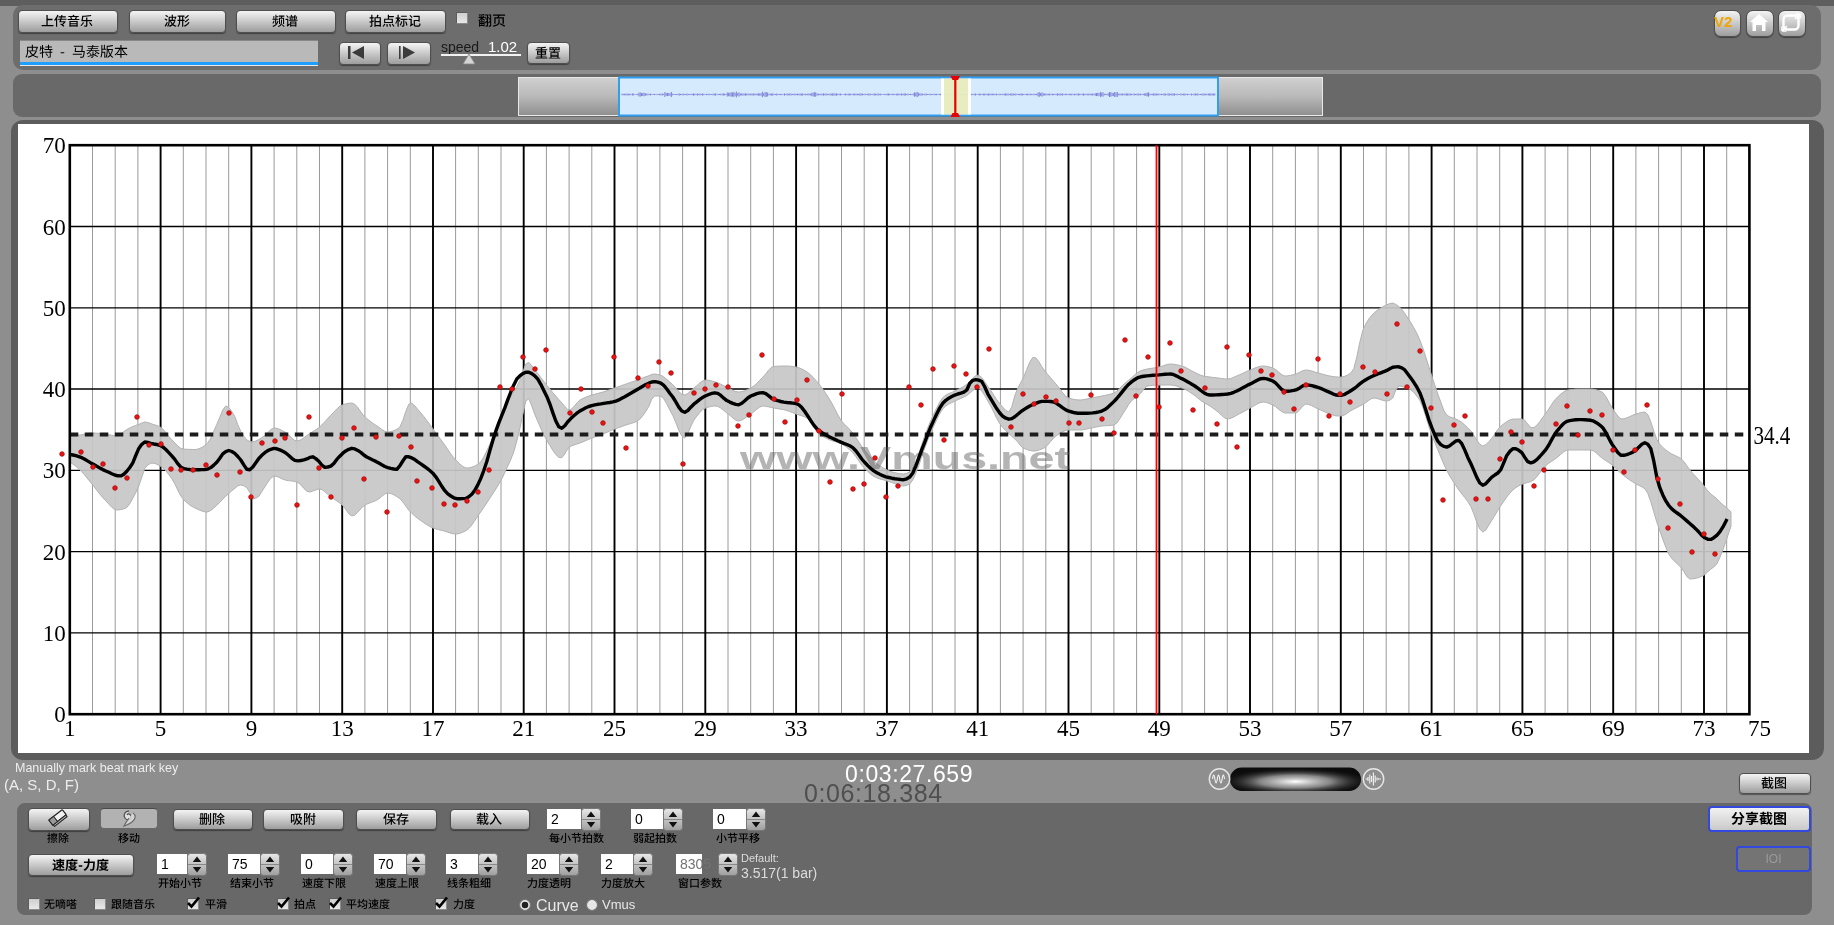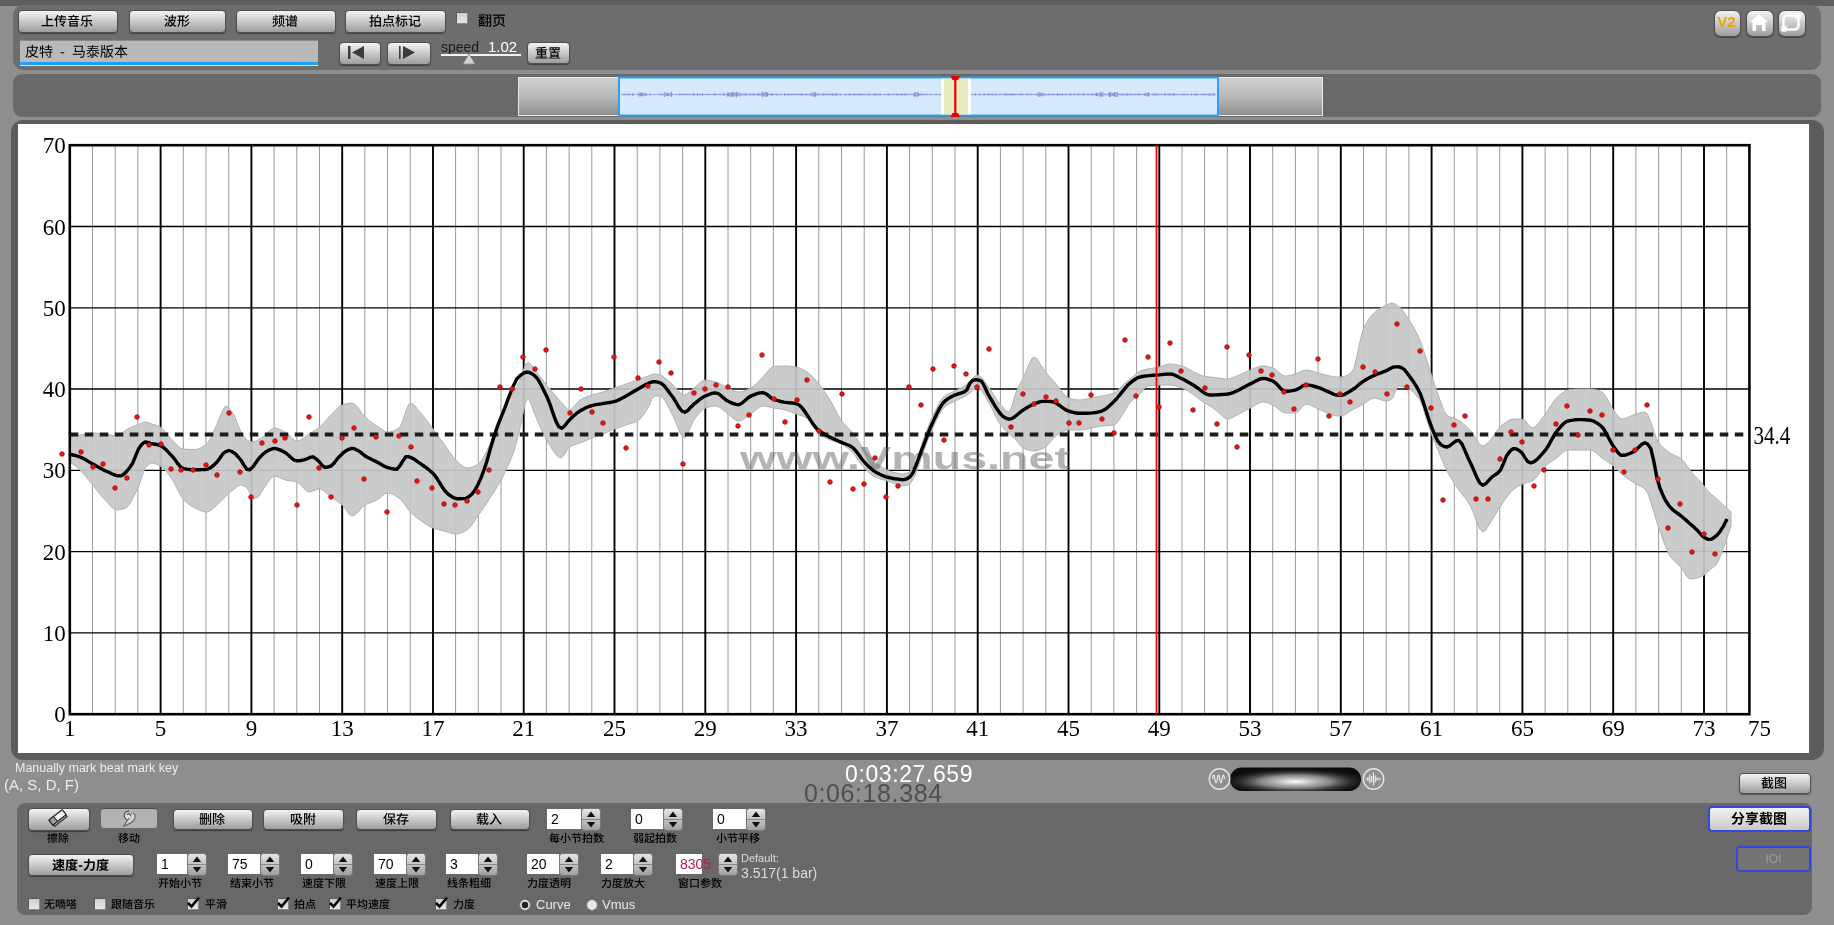--- a/index.html
+++ b/index.html
@@ -46,21 +46,21 @@
 <div class="p" style="left:488px;top:38px;font-size:15px;color:#fff">1.02</div>
 <div class="p" style="left:441px;top:54px;width:80px;height:2px;background:#f2f2f2"></div>
 <svg class="p" style="left:461px;top:54px" width="16" height="11" viewBox="0 0 16 11">
     <path d="M8 0 L14 10 L2 10 Z" fill="#d5d5d5" stroke="#888" stroke-width="0.8"></path>
   </svg>
 <div class="btn" style="left:527px;top:42px;width:41px;height:20px"></div>
 <svg style="position:absolute;left:534.5px;top:45.5px;overflow:visible" width="26" height="15" viewBox="0 0 26.0 14.3">
     <path d="M2.0 4.4V8.5H5.8V9.3H1.6V10.2H5.8V11.2H0.6V12.1H12.4V11.2H7.1V10.2H11.5V9.3H7.1V8.5H11.1V4.4H7.1V3.8H12.3V2.8H7.1V1.9C8.5 1.8 9.9 1.7 11.1 1.5L10.5 0.5C8.3 0.9 4.7 1.1 1.7 1.2C1.8 1.4 1.9 1.9 1.9 2.1C3.2 2.1 4.5 2.1 5.8 2.0V2.8H0.7V3.8H5.8V4.4ZM3.2 6.8H5.8V7.7H3.2ZM7.1 6.8H9.8V7.7H7.1ZM3.2 5.3H5.8V6.1H3.2ZM7.1 5.3H9.8V6.1H7.1Z M21.5 1.8H23.4V2.8H21.5ZM18.6 1.8H20.4V2.8H18.6ZM15.6 1.8H17.4V2.8H15.6ZM15.4 5.9V11.3H13.7V12.2H25.3V11.3H23.6V5.9H19.6L19.8 5.2H25.0V4.3H19.9L20.0 3.6H24.7V0.9H14.5V3.6H18.8L18.7 4.3H13.9V5.2H18.6L18.5 5.9ZM16.5 11.3V10.6H22.4V11.3ZM16.5 8.0H22.4V8.6H16.5ZM16.5 7.3V6.7H22.4V7.3ZM16.5 9.3H22.4V9.9H16.5Z" fill="#000"></path>
   </svg>
 <div class="btn" style="left:1714px;top:10px;width:25px;height:25px;border-radius:7px"></div>
-<div class="p" style="left:1714px;top:13px;width:25px;text-align:center;font-size:15px;font-weight:bold;color:#f0a500">V2</div>
+<div class="p" style="left:1714px;top:13px;width:16px;text-align:center;font-size:15px;font-weight:bold;color:#f0a500">V2</div>
 <div class="btn" style="left:1746px;top:10px;width:26px;height:25px;border-radius:7px"></div>
 <svg class="p" style="left:1749px;top:13px" width="20" height="19" viewBox="0 0 20 19">
     <path d="M10 1 L19 9 L16.5 9 L16.5 18 L3.5 18 L3.5 9 L1 9 Z M7 18 L7 12 L13 12 L13 18 Z" fill="#fff" fill-rule="evenodd"></path>
   </svg>
 <div class="btn" style="left:1778px;top:10px;width:26px;height:25px;border-radius:7px"></div>
 <svg class="p" style="left:1781px;top:13px" width="20" height="19" viewBox="0 0 20 19">
     <rect x="2.5" y="2.5" width="15" height="14" rx="4" fill="none" stroke="#fff" stroke-width="2.4"></rect>
     <path d="M1 18 L6 13 M1 18 L1 13.5 M1 18 L5.5 18" stroke="#fff" stroke-width="1.6"></path>
     <path d="M19 1 L14 6 M19 1 L19 5.5 M19 1 L14.5 1" stroke="#fff" stroke-width="1.6"></path>
   </svg>
@@ -559,21 +559,21 @@
       </linearGradient>
     </defs>
     <rect x="0.5" y="0.5" width="19" height="22" rx="3" fill="url(#sg601)" stroke="#777"></rect>
     <line x1="1" y1="11.5" x2="19" y2="11.5" stroke="#888"></line>
     <path d="M10 3.5 L14.2 9 L5.8 9 Z" fill="#111"></path>
     <path d="M10 19.5 L14.2 14 L5.8 14 Z" fill="#111"></path>
   </svg>
 <svg style="position:absolute;left:601.0px;top:877.0px;overflow:visible" width="44" height="13" viewBox="0 0 44.0 12.1">
     <path d="M4.4 0.4V2.5V2.8H0.9V3.8H4.3C4.2 5.8 3.4 8.2 0.5 9.8C0.8 10.0 1.2 10.4 1.4 10.7C4.5 8.8 5.3 6.1 5.4 3.8H8.9C8.7 7.4 8.5 9.0 8.1 9.3C8.0 9.4 7.8 9.5 7.6 9.5C7.3 9.5 6.6 9.5 5.9 9.4C6.1 9.7 6.2 10.2 6.3 10.5C6.9 10.5 7.6 10.5 8.0 10.5C8.5 10.4 8.8 10.3 9.1 10.0C9.5 9.4 9.8 7.8 10.0 3.3C10.0 3.1 10.0 2.8 10.0 2.8H5.5V2.5V0.4Z M15.2 2.7V3.5H13.6V4.4H15.2V6.1H19.6V4.4H21.3V3.5H19.6V2.7H18.6V3.5H16.2V2.7ZM18.6 4.4V5.3H16.2V4.4ZM19.1 7.6C18.7 8.0 18.1 8.4 17.4 8.7C16.7 8.4 16.1 8.0 15.7 7.6ZM13.7 6.7V7.6H15.0L14.6 7.7C15.1 8.3 15.6 8.8 16.2 9.1C15.3 9.4 14.2 9.6 13.2 9.7C13.4 9.9 13.5 10.3 13.6 10.5C14.9 10.4 16.2 10.1 17.3 9.7C18.4 10.2 19.6 10.4 21.0 10.6C21.2 10.3 21.4 9.9 21.6 9.7C20.5 9.6 19.4 9.4 18.5 9.2C19.4 8.6 20.2 7.9 20.7 7.0L20.0 6.7L19.8 6.7ZM16.2 0.6C16.3 0.8 16.4 1.1 16.5 1.4H12.3V4.4C12.3 6.1 12.2 8.5 11.3 10.1C11.6 10.2 12.1 10.4 12.3 10.6C13.2 8.8 13.4 6.2 13.4 4.4V2.4H21.5V1.4H17.7C17.6 1.1 17.4 0.7 17.2 0.3Z M24.2 0.6C24.4 1.1 24.6 1.7 24.7 2.1L25.7 1.8C25.6 1.4 25.3 0.8 25.1 0.4ZM28.6 0.4C28.3 2.2 27.8 4.0 26.9 5.2L26.9 4.8C26.9 4.7 26.9 4.4 26.9 4.4H24.7V3.1H27.3V2.1H22.5V3.1H23.7V5.3C23.7 6.8 23.5 8.5 22.2 9.9C22.5 10.1 22.8 10.4 23.0 10.6C24.4 9.0 24.7 7.2 24.7 5.3H25.9C25.9 8.2 25.8 9.2 25.6 9.4C25.5 9.6 25.4 9.6 25.3 9.6C25.1 9.6 24.7 9.6 24.3 9.5C24.5 9.8 24.6 10.2 24.6 10.5C25.1 10.5 25.5 10.5 25.8 10.5C26.1 10.4 26.3 10.4 26.5 10.1C26.8 9.7 26.8 8.5 26.9 5.4C27.1 5.6 27.5 5.9 27.6 6.1C27.9 5.8 28.1 5.4 28.3 4.9C28.6 5.9 28.9 6.9 29.3 7.7C28.7 8.5 27.8 9.2 26.8 9.7C26.9 9.9 27.2 10.4 27.3 10.6C28.4 10.1 29.2 9.4 29.8 8.6C30.4 9.4 31.1 10.1 32.0 10.6C32.2 10.3 32.5 9.9 32.7 9.7C31.8 9.2 31.1 8.5 30.5 7.7C31.1 6.5 31.5 5.1 31.8 3.4H32.6V2.4H29.3C29.4 1.8 29.6 1.2 29.7 0.6ZM29.0 3.4H30.8C30.6 4.6 30.3 5.7 29.9 6.6C29.5 5.7 29.2 4.6 29.0 3.5Z M37.9 0.4C37.9 1.3 37.9 2.4 37.8 3.5H33.7V4.5H37.6C37.2 6.6 36.1 8.5 33.4 9.7C33.7 9.9 34.1 10.3 34.2 10.6C36.8 9.4 38.0 7.5 38.5 5.5C39.4 7.8 40.7 9.6 42.8 10.6C43.0 10.3 43.3 9.8 43.6 9.6C41.5 8.7 40.1 6.9 39.3 4.5H43.4V3.5H38.9C39.0 2.4 39.0 1.3 39.1 0.4Z" fill="#000"></path>
   </svg>
-<div style="position:absolute;left:676px;top:854px;width:26px;height:20px;background:#fff;font:14px 'Liberation Sans',sans-serif;color:#be185d;padding-left:4px;line-height:20px;box-sizing:border-box">8305</div>
+<div style="position:absolute;left:676px;top:854px;width:26px;height:20px;background:#fff;font:14px 'Liberation Sans',sans-serif;color:#737373;padding-left:4px;line-height:20px;box-sizing:border-box">8305</div>
 <svg style="position:absolute;left:718px;top:853px" width="20" height="23" viewBox="0 0 20 23">
     <defs>
       <linearGradient id="sg676" x1="0" y1="0" x2="0" y2="1">
         <stop offset="0" stop-color="#e8e8e8"></stop>
         <stop offset="1" stop-color="#9e9e9e"></stop>
       </linearGradient>
     </defs>
     <rect x="0.5" y="0.5" width="19" height="22" rx="3" fill="url(#sg676)" stroke="#777"></rect>
     <line x1="1" y1="11.5" x2="19" y2="11.5" stroke="#888"></line>
     <path d="M10 3.5 L14.2 9 L5.8 9 Z" fill="#111"></path>
@@ -617,21 +617,21 @@
 <svg style="position:absolute;left:434px;top:896px" width="16" height="14" viewBox="0 0 16 14">
     <path d="M2 7 L5.5 10.5 L13 1.5" fill="none" stroke="#000" stroke-width="2.6"></path>
   </svg>
 <svg style="position:absolute;left:453.0px;top:898.0px;overflow:visible" width="22" height="13" viewBox="0 0 22.0 12.1">
     <path d="M4.4 0.4V2.5V2.8H0.9V3.8H4.3C4.2 5.8 3.4 8.2 0.5 9.8C0.8 10.0 1.2 10.4 1.4 10.7C4.5 8.8 5.3 6.1 5.4 3.8H8.9C8.7 7.4 8.5 9.0 8.1 9.3C8.0 9.4 7.8 9.5 7.6 9.5C7.3 9.5 6.6 9.5 5.9 9.4C6.1 9.7 6.2 10.2 6.3 10.5C6.9 10.5 7.6 10.5 8.0 10.5C8.5 10.4 8.8 10.3 9.1 10.0C9.5 9.4 9.8 7.8 10.0 3.3C10.0 3.1 10.0 2.8 10.0 2.8H5.5V2.5V0.4Z M15.2 2.7V3.5H13.6V4.4H15.2V6.1H19.6V4.4H21.3V3.5H19.6V2.7H18.6V3.5H16.2V2.7ZM18.6 4.4V5.3H16.2V4.4ZM19.1 7.6C18.7 8.0 18.1 8.4 17.4 8.7C16.7 8.4 16.1 8.0 15.7 7.6ZM13.7 6.7V7.6H15.0L14.6 7.7C15.1 8.3 15.6 8.8 16.2 9.1C15.3 9.4 14.2 9.6 13.2 9.7C13.4 9.9 13.5 10.3 13.6 10.5C14.9 10.4 16.2 10.1 17.3 9.7C18.4 10.2 19.6 10.4 21.0 10.6C21.2 10.3 21.4 9.9 21.6 9.7C20.5 9.6 19.4 9.4 18.5 9.2C19.4 8.6 20.2 7.9 20.7 7.0L20.0 6.7L19.8 6.7ZM16.2 0.6C16.3 0.8 16.4 1.1 16.5 1.4H12.3V4.4C12.3 6.1 12.2 8.5 11.3 10.1C11.6 10.2 12.1 10.4 12.3 10.6C13.2 8.8 13.4 6.2 13.4 4.4V2.4H21.5V1.4H17.7C17.6 1.1 17.4 0.7 17.2 0.3Z" fill="#000"></path>
   </svg>
 <svg style="position:absolute;left:519px;top:899px" width="12" height="12" viewBox="0 0 11 11">
     <circle cx="5.5" cy="5.5" r="5" fill="#e6e6e6" stroke="#777"></circle>
     <circle cx="5.5" cy="5.5" r="3" fill="#222"></circle>
   </svg>
-<div class="p" style="left:536px;top:897px;font-size:13px;color:#e8e8e8">Curve</div>
+<div class="p" style="left:536px;top:897px;font-size:16px;color:#e8e8e8">Curve</div>
 <svg style="position:absolute;left:586px;top:899px" width="12" height="12" viewBox="0 0 11 11">
     <circle cx="5.5" cy="5.5" r="5" fill="#e6e6e6" stroke="#777"></circle>
   </svg>
 <div class="p" style="left:602px;top:897px;font-size:13px;color:#e8e8e8">Vmus</div>
 <div class="p" style="left:1708px;top:806px;width:103px;height:26px;background:linear-gradient(#f2f2f2,#c9c9c9);border:2px solid #3348dd;border-radius:4px;box-sizing:border-box"></div>
 <svg style="position:absolute;left:1731.0px;top:811.0px;overflow:visible" width="56" height="16" viewBox="0 0 56.0 15.4">
     <path d="M9.6 0.6 8.1 1.2C8.8 2.7 9.8 4.3 10.9 5.6H3.5C4.5 4.3 5.5 2.7 6.1 1.1L4.3 0.6C3.5 2.7 2.1 4.7 0.4 5.9C0.9 6.2 1.6 6.8 1.9 7.2C2.2 7.0 2.5 6.7 2.7 6.4V7.2H5.0C4.7 9.3 3.9 11.1 0.8 12.1C1.2 12.5 1.7 13.2 1.9 13.6C5.5 12.3 6.4 9.9 6.8 7.2H9.7C9.6 10.1 9.4 11.3 9.1 11.6C9.0 11.7 8.8 11.8 8.6 11.8C8.2 11.8 7.5 11.8 6.7 11.7C7.0 12.2 7.3 12.9 7.3 13.4C8.1 13.4 8.9 13.4 9.4 13.4C9.9 13.3 10.3 13.2 10.7 12.7C11.2 12.1 11.3 10.5 11.5 6.3V6.3C11.7 6.6 12.0 6.8 12.3 7.1C12.6 6.6 13.2 6.0 13.6 5.6C12.2 4.4 10.5 2.4 9.6 0.6Z M18.2 4.7H23.8V5.4H18.2ZM16.5 3.5V6.6H25.6V3.5ZM24.5 7.2 24.1 7.2H16.0V8.5H21.9C21.3 8.7 20.7 8.9 20.1 9.0L20.1 9.6H14.7V11.0H20.1V12.0C20.1 12.2 20.0 12.2 19.7 12.2C19.5 12.2 18.4 12.2 17.6 12.2C17.8 12.6 18.0 13.2 18.1 13.6C19.4 13.6 20.3 13.6 20.9 13.4C21.6 13.2 21.9 12.9 21.9 12.0V11.0H27.3V9.6H22.0C23.5 9.2 24.8 8.6 26.0 8.0L24.9 7.1ZM19.8 0.6C19.9 0.9 20.0 1.2 20.0 1.5H14.9V2.9H27.1V1.5H21.9C21.8 1.1 21.7 0.7 21.5 0.3Z M38.1 1.5C38.7 2.0 39.5 2.9 39.9 3.5L41.1 2.6C40.8 2.0 39.9 1.2 39.2 0.6ZM39.4 5.6C39.1 6.7 38.7 7.6 38.2 8.5C38.0 7.5 37.9 6.3 37.8 5.1H41.4V3.7H37.7C37.7 2.6 37.7 1.6 37.7 0.4H36.0C36.0 1.5 36.1 2.6 36.1 3.7H33.2V2.8H35.4V1.5H33.2V0.4H31.5V1.5H29.3V2.8H31.5V3.7H28.6V5.1H30.4C30.0 6.2 29.2 7.4 28.3 8.1C28.6 8.3 29.1 8.8 29.4 9.1L29.7 8.8V13.3H31.1V12.7H35.3C35.6 13.0 35.8 13.3 36.0 13.5C36.6 13.1 37.1 12.6 37.6 12.0C38.1 12.9 38.8 13.4 39.6 13.4C40.8 13.4 41.3 12.9 41.5 10.7C41.1 10.5 40.6 10.1 40.3 9.8C40.2 11.2 40.1 11.8 39.8 11.8C39.4 11.8 39.0 11.4 38.8 10.6C39.7 9.3 40.4 7.8 40.9 6.1ZM32.2 5.6C32.4 5.8 32.5 6.1 32.6 6.4H31.4C31.6 6.0 31.7 5.7 31.8 5.4L30.5 5.1H36.2C36.3 7.1 36.6 8.9 37.0 10.4C36.6 10.9 36.1 11.4 35.6 11.8V11.4H33.9V10.8H35.4V9.8H33.9V9.2H35.4V8.2H33.9V7.6H35.7V6.4H34.2C34.0 6.0 33.7 5.5 33.5 5.1ZM32.6 9.2V9.8H31.1V9.2ZM32.6 8.2H31.1V7.6H32.6ZM32.6 10.8V11.4H31.1V10.8Z M43.0 1.0V13.6H44.6V13.1H53.3V13.6H55.0V1.0ZM45.7 10.4C47.6 10.6 49.9 11.1 51.3 11.6H44.6V7.4C44.9 7.8 45.1 8.2 45.2 8.6C46.0 8.4 46.8 8.1 47.5 7.9L47.0 8.6C48.2 8.8 49.7 9.3 50.5 9.7L51.2 8.7C50.4 8.3 49.1 7.9 48.0 7.7C48.3 7.5 48.7 7.4 49.1 7.2C50.2 7.7 51.4 8.1 52.6 8.4C52.7 8.1 53.0 7.6 53.3 7.3V11.6H51.5L52.2 10.5C50.8 10.0 48.4 9.5 46.5 9.3ZM47.7 2.5C47.0 3.5 45.8 4.5 44.7 5.1C45.0 5.4 45.5 5.9 45.8 6.1C46.1 6.0 46.3 5.7 46.6 5.5C46.9 5.8 47.3 6.0 47.6 6.3C46.7 6.7 45.6 7.0 44.6 7.2V2.5ZM47.8 2.5H53.3V7.1C52.4 6.9 51.4 6.7 50.5 6.3C51.5 5.7 52.3 4.9 52.8 4.0L51.9 3.5L51.7 3.5H48.6C48.7 3.3 48.9 3.1 49.1 2.9ZM49.0 5.7C48.5 5.4 48.1 5.1 47.7 4.8H50.4C50.0 5.1 49.5 5.4 49.0 5.7Z" fill="#000"></path>
   </svg>
 <div class="p" style="left:1736px;top:846px;width:75px;height:26px;background:#747474;border:2px solid #3348dd;border-radius:4px;box-sizing:border-box;color:#9a9a9a;font-size:12px;text-align:center;line-height:22px">IOI</div>
 </body></html>

